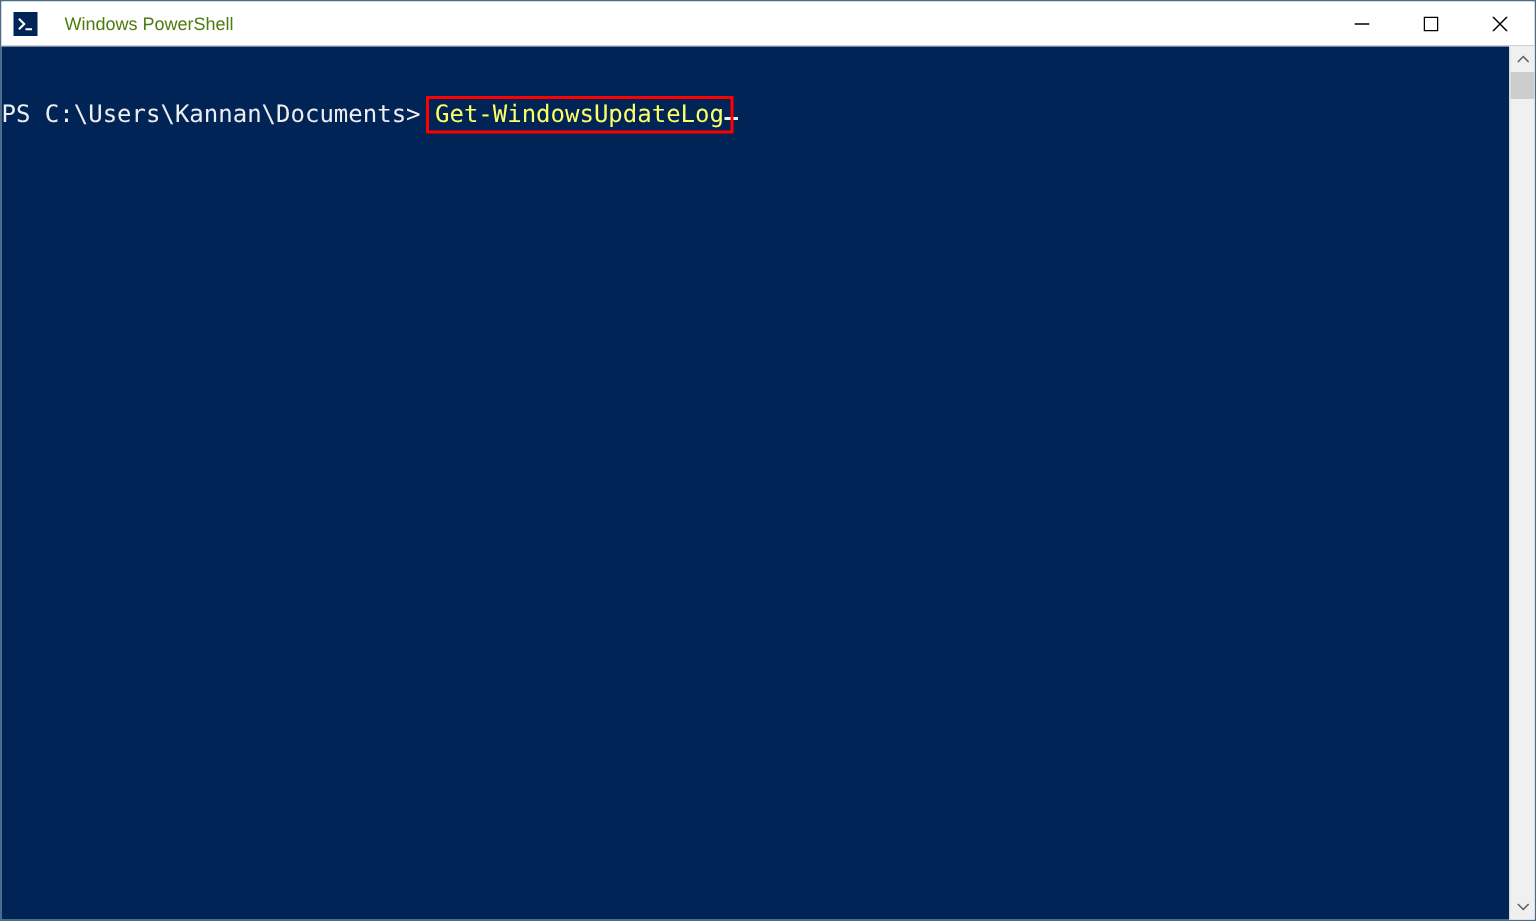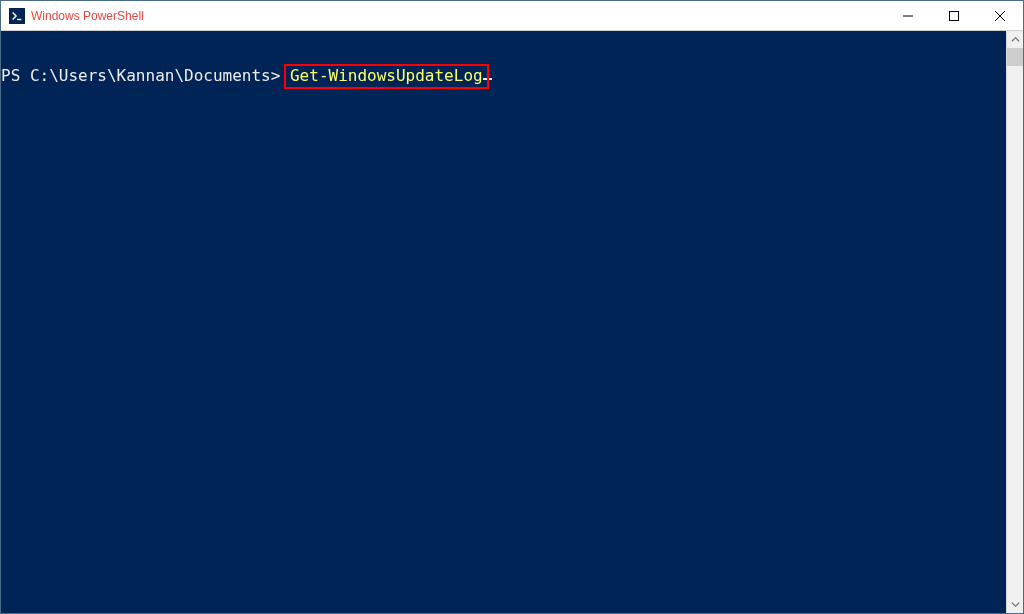--- a/index.html
+++ b/index.html
@@ -37,22 +37,23 @@
     margin-right: 6px;
     background: #012456;
     position: relative;
     display: inline-flex;
     align-items: center;
     justify-content: center;
   }
   .titlebar-icon svg { display:block; }
   .titlebar-title {
     font-size: 12px;
-    color: #ef4444;
+    color: #4d7c0f;
     flex: 0 0 auto;
+    margin-left: 12px;
   }
   .titlebar-spacer { flex: 1 1 auto; }
   .winbtn {
     width: 46px;
     height: 30px;
     display: flex;
     align-items: center;
     justify-content: center;
     color: #000;
   }

